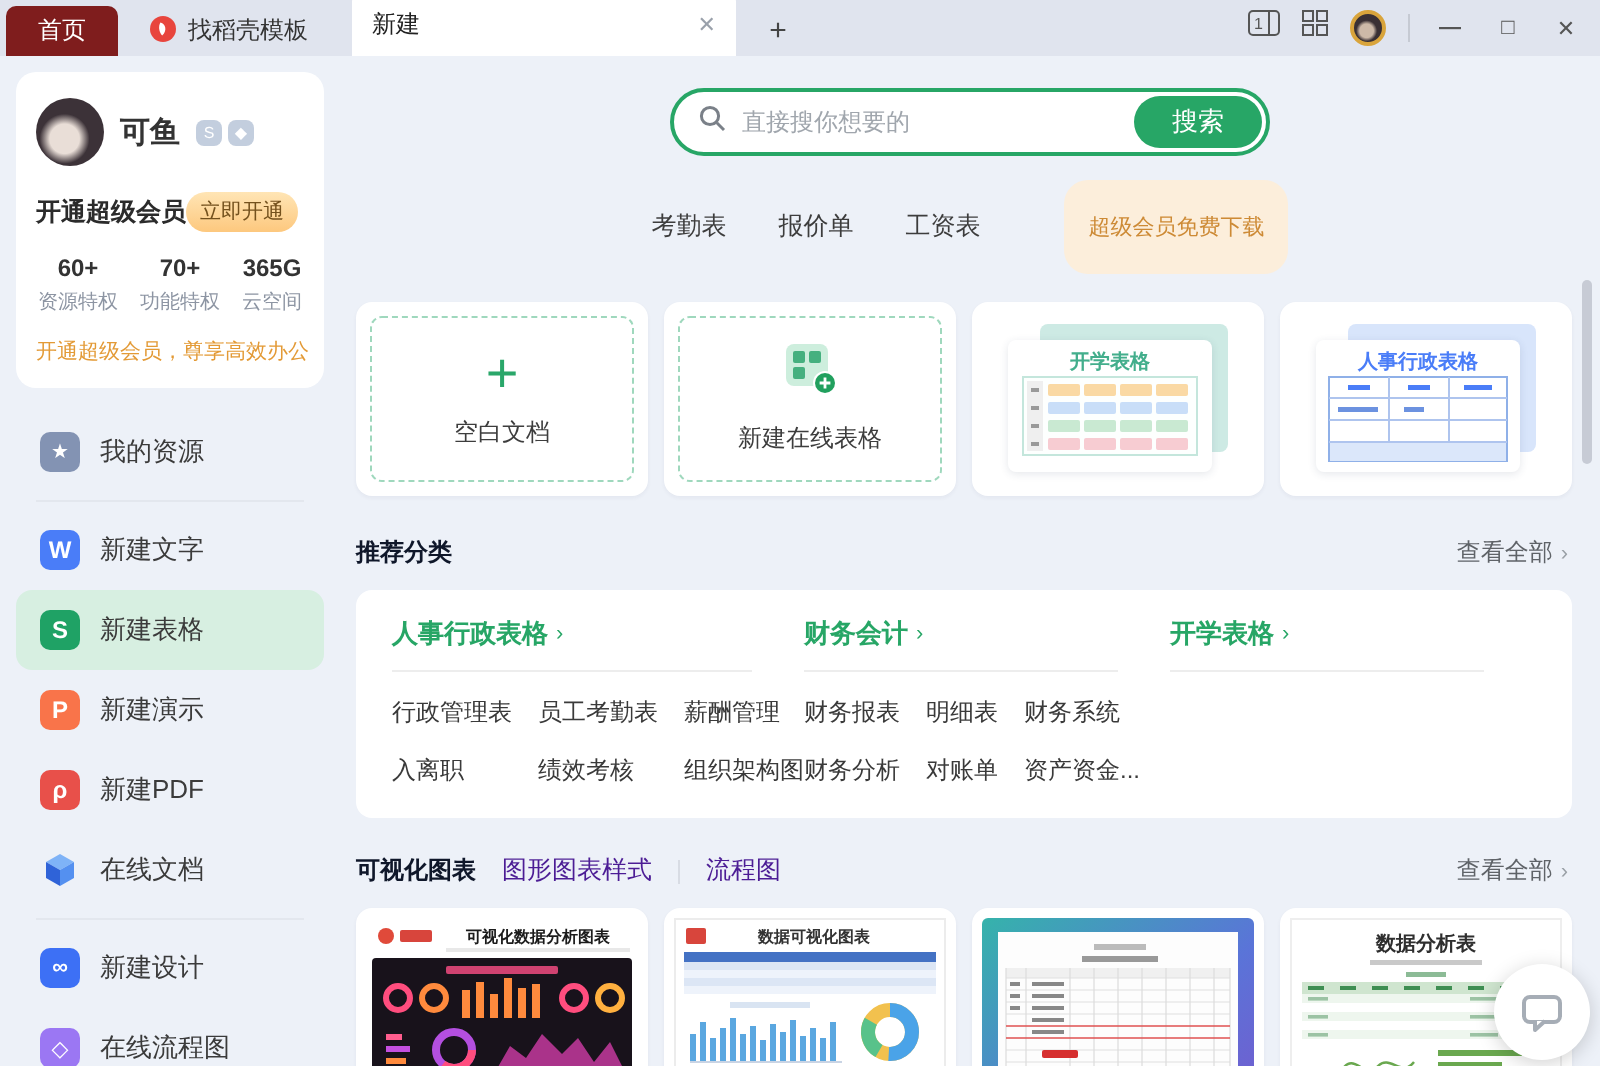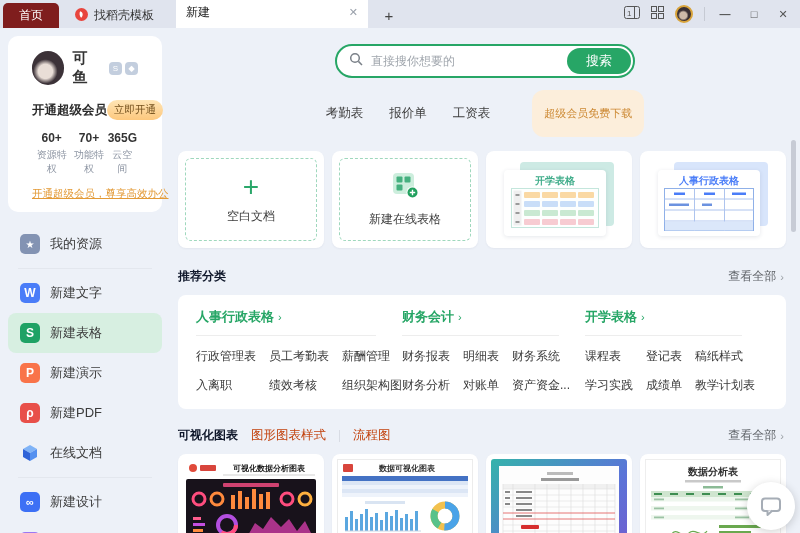--- a/index.html
+++ b/index.html
@@ -20,34 +20,34 @@
   .tb-div{width:1px;height:14px;background:#c6cad3}
   .winbtn{font-size:11px;color:#555;width:18px;text-align:center}
   .winbtn.min{font-weight:bold}
 
   
   .main{display:flex;height:505px}
   .sidebar{width:170px;flex:none;padding-top:8px}
   .content{flex:1;position:relative;padding-top:16px;overflow:hidden}
 
   
-  .profile-card{margin:0 8px;background:#fff;border-radius:10px;padding:13px 24px 11px}
+  .profile-card{margin:0 8px;background:#fff;border-radius:10px;padding:13px 10px 11px}
   .p-row1{display:flex;align-items:center;gap:8px}
   .avatar{width:34px;height:34px;border-radius:50%;background:radial-gradient(circle at 42% 60%,#e9ded7 0 26%,#3c3238 44%)}
   .p-name{font-size:15px;font-weight:bold;color:#333}
   .badges{display:flex;gap:3px}
   .badge{width:13px;height:13px;background:#c3cede;color:#fff;font-size:8px;border-radius:4px;display:inline-flex;align-items:center;justify-content:center}
   .p-row2{display:flex;justify-content:flex-start;align-items:center;margin-top:13px}
   .p-member{font-size:12.5px;font-weight:bold;color:#2b2b2b;white-space:nowrap}
   .btn-upgrade{background:linear-gradient(180deg,#ffe5b5,#fdc87e);color:#74511d;font-size:10.5px;padding:3px 7px;border-radius:10px;border:none;white-space:nowrap}
   .p-stats{display:flex;justify-content:space-between;margin-top:11px;padding:0 1px}
   .stat{text-align:center}
   .stat-v{font-size:12px;font-weight:bold;color:#333}
   .stat-l{font-size:10px;color:#8d95a3;margin-top:3px}
-  .p-promo{display:block;margin-top:11px;font-size:10.5px;color:#e39a36;text-decoration:underline;white-space:nowrap}
+  .p-promo{display:block;margin-top:11px;font-size:10.5px;color:#e39a36;white-space:nowrap}
 
   
   .menu{margin-top:12px}
   .menu-item{margin:0 8px;height:40px;border-radius:8px;display:flex;align-items:center;gap:10px;padding-left:12px;font-size:13px;color:#3b3b3b;cursor:default}
   .menu-item.active{background:#d7efe1}
   .mi-icon{width:20px;height:20px;border-radius:5px;color:#fff;font-size:12px;font-weight:bold;display:flex;align-items:center;justify-content:center;flex:none}
   .ic-res{background:#8393b3;font-size:10px}
   .ic-w{background:#4a7df8}
   .ic-s{background:#1fa265}
   .ic-p{background:#f9744a}
@@ -88,21 +88,21 @@
   .chev{color:#9aa0a6;font-size:11px}
   .panel{margin:10px 14px 0 8px;background:#fff;border-radius:8px;padding:13px 18px 15px;display:flex}
   .group{flex:1}
   .g-title{font-size:13px;font-weight:bold;color:#27a666;display:flex;align-items:center;gap:4px}
   .g-chev{font-size:11px;font-weight:normal;color:#27a666}
   .g-div{height:1px;background:#ededed;margin:9px 26px 0 0}
   .g-links{display:grid;grid-template-columns:repeat(3,auto);justify-content:start;column-gap:13px;row-gap:12px;margin-top:12px;font-size:12px;color:#3a3a3a}
   .g-links span{white-space:nowrap}
 
   .charts-head{display:flex;align-items:center;margin:18px 16px 0 8px;gap:13px}
-  .c-tab{font-size:12.5px;color:#c2410c}
+  .c-tab{font-size:12.5px;color:#4c1d95}
   .c-sep{width:1px;height:12px;background:#d8dce4}
   .charts-head .view-all{margin-left:auto}
 
   
   .thumbs{display:flex;gap:8px;margin:10px 0 0 8px}
   .thumb{width:146px;height:110px;background:#fff;border-radius:8px;padding:5px;overflow:hidden;box-shadow:0 1px 2px rgba(31,45,80,.05)}
   .thumb svg{display:block}
 
   .chat-fab{position:absolute;left:747px;top:482px;width:48px;height:48px;border-radius:50%;background:#fff;box-shadow:0 2px 10px rgba(0,0,0,.18);display:flex;align-items:center;justify-content:center;z-index:5}
 </style>
@@ -368,28 +368,20 @@
             <span>对账单</span>
             <span>资产资金...</span>
           </div>
         </div>
         <div class="group">
           <div class="g-title">
               <span>开学表格</span>
               <span class="g-chev">›</span>
             </div>
           <div class="g-div"></div>
-          <div class="g-links">
-            <span>课程表</span>
-            <span>登记表</span>
-            <span>稿纸样式</span>
-            <span>学习实践</span>
-            <span>成绩单</span>
-            <span>教学计划表</span>
-          </div>
         </div>
       </div>
 
       <div class="charts-head">
         <span class="sec-title">可视化图表</span>
         <span class="c-tab">图形图表样式</span>
         <span class="c-sep"></span>
         <span class="c-tab">流程图</span>
         <span class="view-all">
           <span>查看全部</span>

